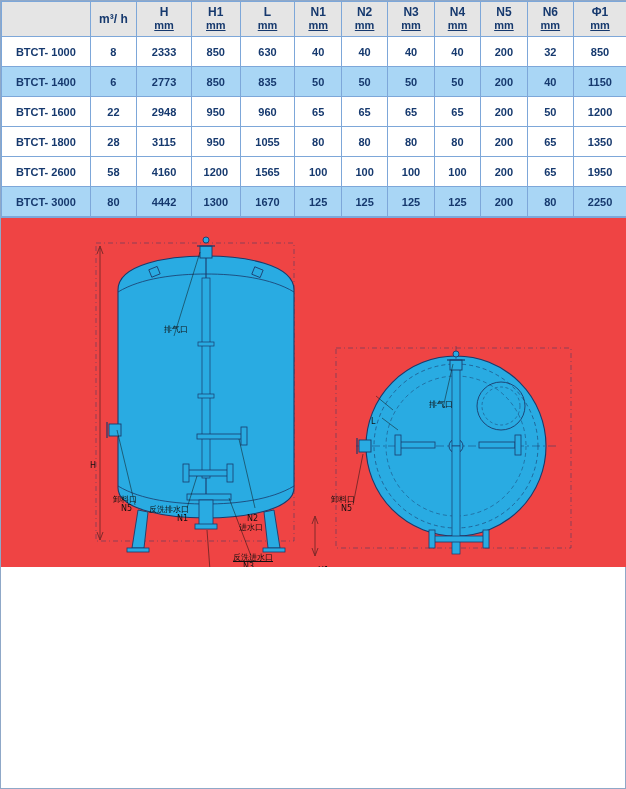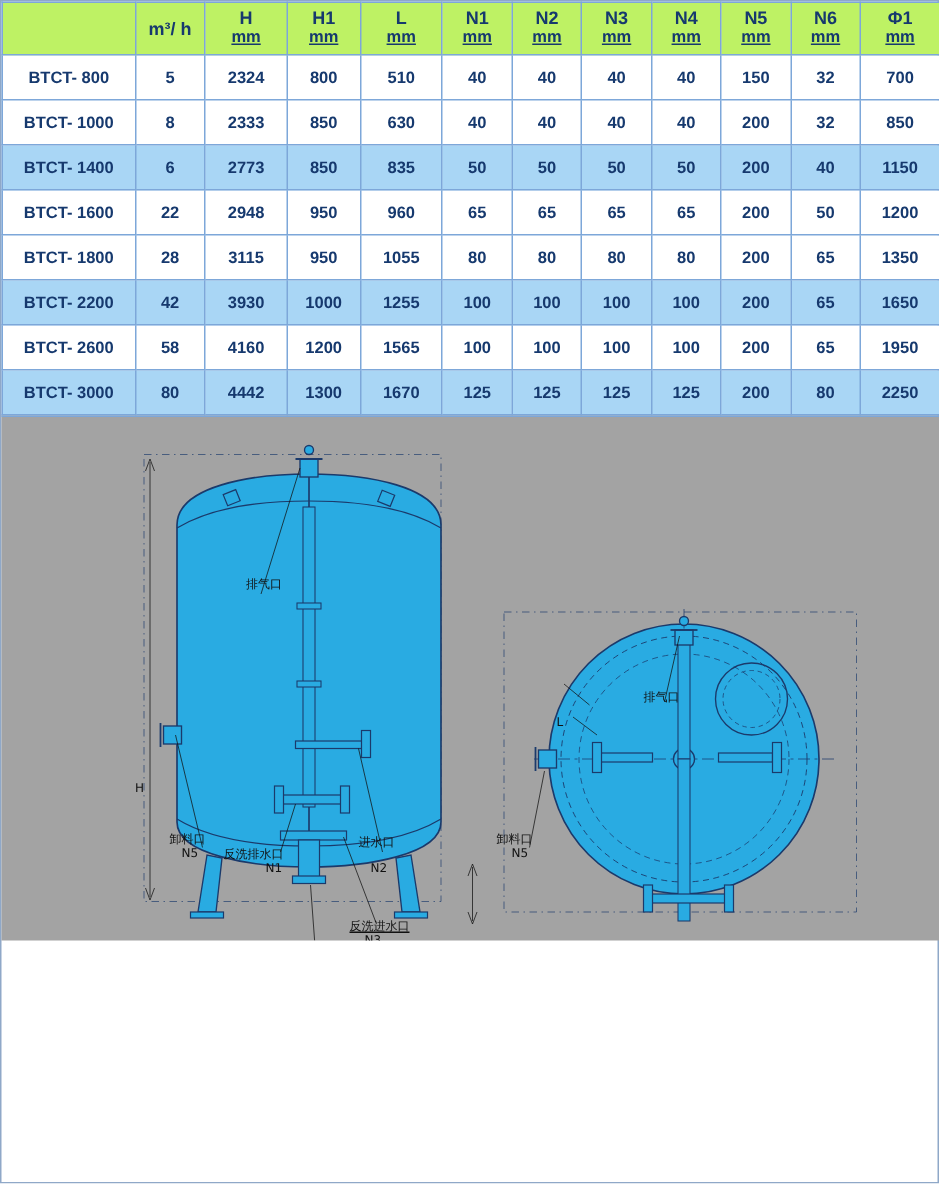--- a/index.html
+++ b/index.html
@@ -20,35 +20,35 @@
     border:1px solid #7da7d9;
     text-align:center;
     vertical-align:middle;
     font-size:11px;
     font-weight:bold;
     color:#16396e;
     height:29px;
     padding:0;
   }
   table.spec thead th{
-    background:#bef264;
+    background:#e5e5e5;
     font-size:12px;
     line-height:13px;
     height:34px;
   }
   thead th .unit{display:block;font-size:11px;font-weight:bold;text-decoration:underline;}
   tr.alt td{background:#a9d6f5;}
   tr.plain td{background:#ffffff;}
   td.model{text-align:left;padding-left:8px;font-size:11.5px;letter-spacing:0px;}
 
   .drawing{
     position:relative;
     width:626px;
     height:349px;
-    background:#a3a3a3;
+    background:#ef4444;
     border-top:1px solid #7da7d9;
     overflow:hidden;
   }
   .lbl{
     position:absolute;
     font-size:8px;
     color:#111111;
     font-family:"DejaVu Sans", sans-serif;
     white-space:nowrap;
     font-weight:normal;
@@ -123,34 +123,20 @@
           <span class="unit">mm</span>
         </th>
         <th>
           <span>Φ1</span>
           <span class="unit">mm</span>
         </th>
       </tr>
     </thead>
     <tbody id="tbody">
         <tr class="plain">
-          <td class="model">BTCT-  800</td>
-          <td>5</td>
-          <td>2324</td>
-          <td>800</td>
-          <td>510</td>
-          <td>40</td>
-          <td>40</td>
-          <td>40</td>
-          <td>40</td>
-          <td>150</td>
-          <td>32</td>
-          <td>700</td>
-        </tr>
-        <tr class="plain">
           <td class="model">BTCT- 1000</td>
           <td>8</td>
           <td>2333</td>
           <td>850</td>
           <td>630</td>
           <td>40</td>
           <td>40</td>
           <td>40</td>
           <td>40</td>
           <td>200</td>
@@ -191,34 +177,20 @@
           <td>3115</td>
           <td>950</td>
           <td>1055</td>
           <td>80</td>
           <td>80</td>
           <td>80</td>
           <td>80</td>
           <td>200</td>
           <td>65</td>
           <td>1350</td>
-        </tr>
-        <tr class="alt">
-          <td class="model">BTCT- 2200</td>
-          <td>42</td>
-          <td>3930</td>
-          <td>1000</td>
-          <td>1255</td>
-          <td>100</td>
-          <td>100</td>
-          <td>100</td>
-          <td>100</td>
-          <td>200</td>
-          <td>65</td>
-          <td>1650</td>
         </tr>
         <tr class="plain">
           <td class="model">BTCT- 2600</td>
           <td>58</td>
           <td>4160</td>
           <td>1200</td>
           <td>1565</td>
           <td>100</td>
           <td>100</td>
           <td>100</td>
@@ -345,21 +317,21 @@
 
         <line x1="381" y1="200" x2="397" y2="212" stroke="#111" stroke-width="0.5"></line>
       </g>
     </svg>
 
     <div class="lbl cn" style="left:163px;top:106px;">排气口</div>
     <div class="lbl cn" style="left:112px;top:276px;">卸料口</div>
     <div class="lbl" style="left:120px;top:286px;">N5</div>
     <div class="lbl cn" style="left:148px;top:286px;">反洗排水口</div>
     <div class="lbl" style="left:176px;top:296px;">N1</div>
-    <div class="lbl cn" style="left:238px;top:278px;">进水口</div>
+    <div class="lbl cn" style="left:238px;top:304px;">进水口</div>
     <div class="lbl" style="left:246px;top:296px;">N2</div>
     <div class="lbl cn" style="left:232px;top:334px;text-decoration:underline;">反洗进水口</div>
     <div class="lbl" style="left:242px;top:344px;">N3</div>
 
     <div class="dimlbl" style="left:89px;top:243px;">H</div>
     <div class="dimlbl" style="left:317px;top:348px;">H1</div>
 
     <div class="lbl cn" style="left:428px;top:181px;">排气口</div>
     <div class="lbl cn" style="left:330px;top:276px;">卸料口</div>
     <div class="lbl" style="left:340px;top:286px;">N5</div>

